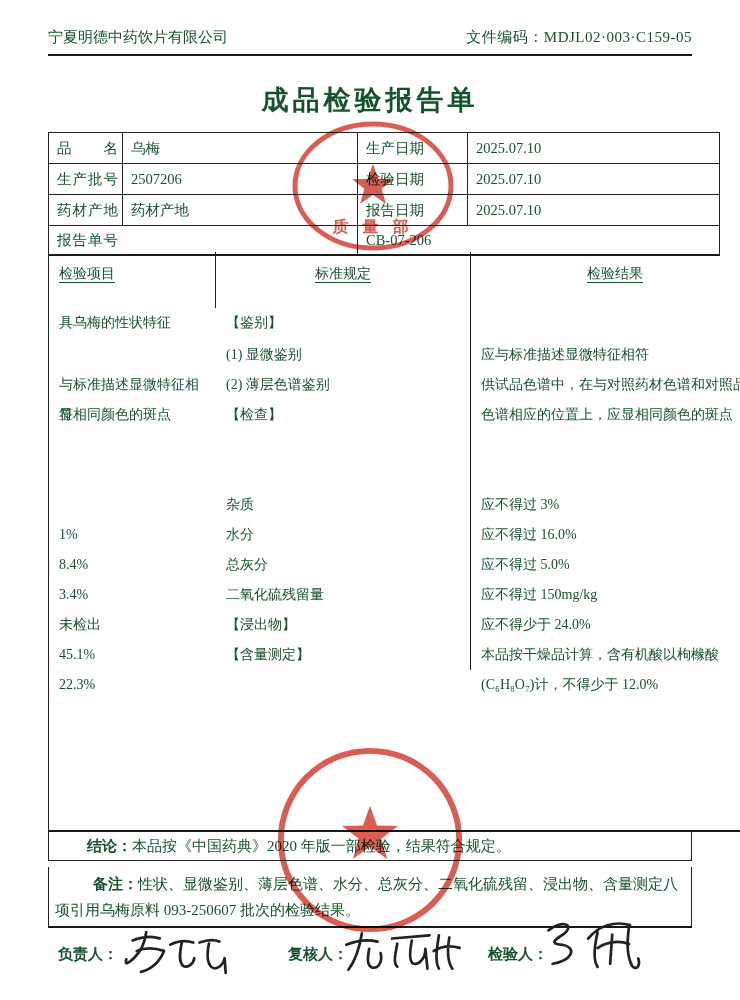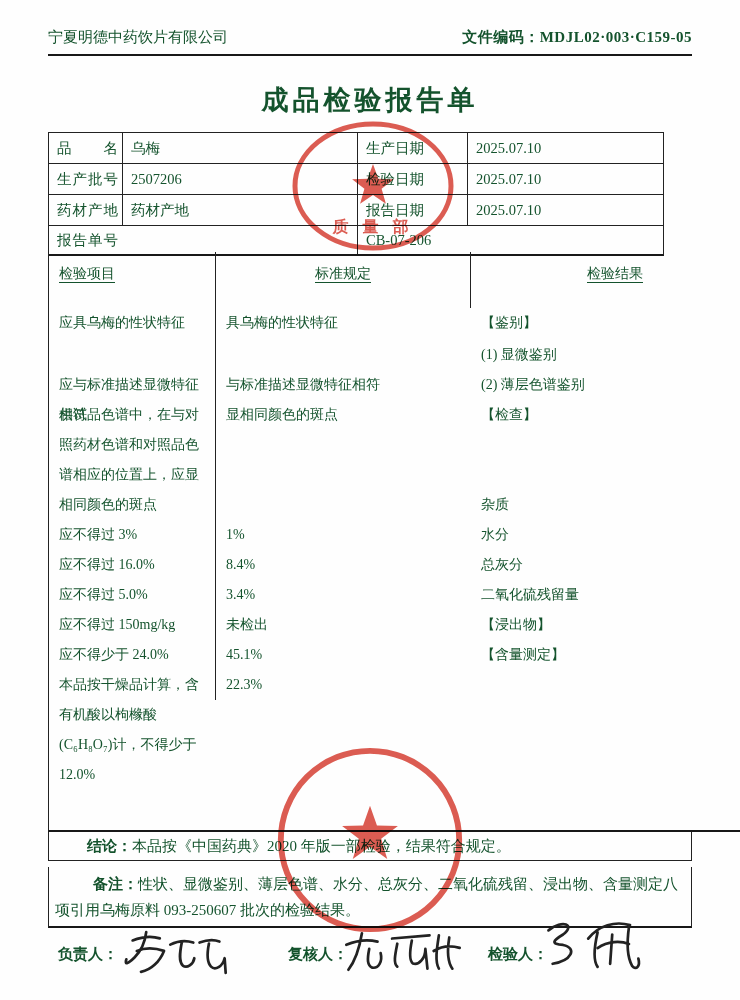--- a/index.html
+++ b/index.html
@@ -2,26 +2,26 @@
 <html><head>
 <meta charset="utf-8">
 <style>
   html,body{margin:0;padding:0;background:#888;}
   .page{position:relative;width:740px;height:1000px;background:#fefefe;margin:0 auto;
         font-family:"Liberation Serif","DejaVu Serif",serif;color:#14532d;overflow:hidden;}
   
   .hdr{position:absolute;top:28px;left:48px;width:644px;display:flex;
        justify-content:space-between;align-items:flex-end;font-size:15px;
        padding-bottom:7px;border-bottom:2.5px solid #181818;}
-  .hdr .code{font-weight:bold;letter-spacing:.5px;}
+  .hdr .code{font-weight:normal;letter-spacing:.5px;}
   
   .title{position:absolute;top:82px;left:0;width:100%;text-align:center;
          font-size:27px;font-weight:bold;letter-spacing:4px;}
   
-  .info{position:absolute;top:132px;left:48px;width:616px;display:grid;
+  .info{position:absolute;top:132px;left:48px;width:672px;display:grid;
         grid-template-columns:74px 235px 110px 1fr;
         grid-template-rows:31px 31px 31px 28px;
         border:1px solid #222;border-bottom:2.5px solid #181818;box-sizing:border-box;
         font-size:14.5px;}
   .info>div{display:flex;align-items:center;padding-left:8px;box-sizing:border-box;
             border-right:1px solid #222;border-bottom:1px solid #222;white-space:nowrap;}
   .info>div:nth-child(4n){border-right:none;}
   .info .noR{border-right:none;}
   .info .noB{border-bottom:none;}
   .info .lbl{letter-spacing:1px;}
@@ -91,21 +91,20 @@
 
     <div class="lbl noB" style="grid-column:1/3;">报告单号</div>
     <div class="noR noB" style="grid-column:3/5;">CB-07-206</div>
   </div>
 
   <div class="main">
     <div class="c1 th"><span>检验项目</span></div>
     <div class="c2 th thc"><span>标准规定</span></div>
     <div class="c3 th thc"><span>检验结果</span></div>
 
-    <div class="c2">应具乌梅的性状特征</div>
     <div class="c3">具乌梅的性状特征</div>
 
     <div class="c1">【鉴别】</div>
     <div class="c2"></div>
     <div class="c3"></div>
 
     <div class="c1">(1) 显微鉴别</div>
     <div class="c2">应与标准描述显微特征相符</div>
     <div class="c3">与标准描述显微特征相符</div>
 

